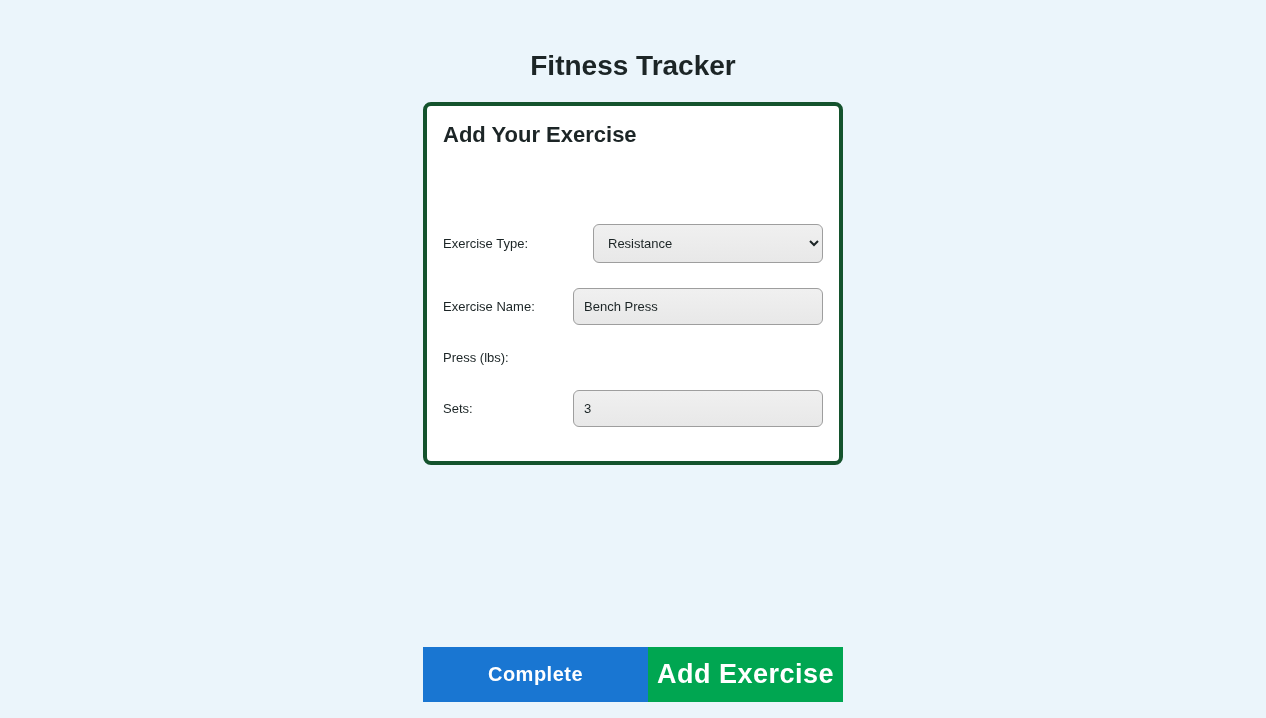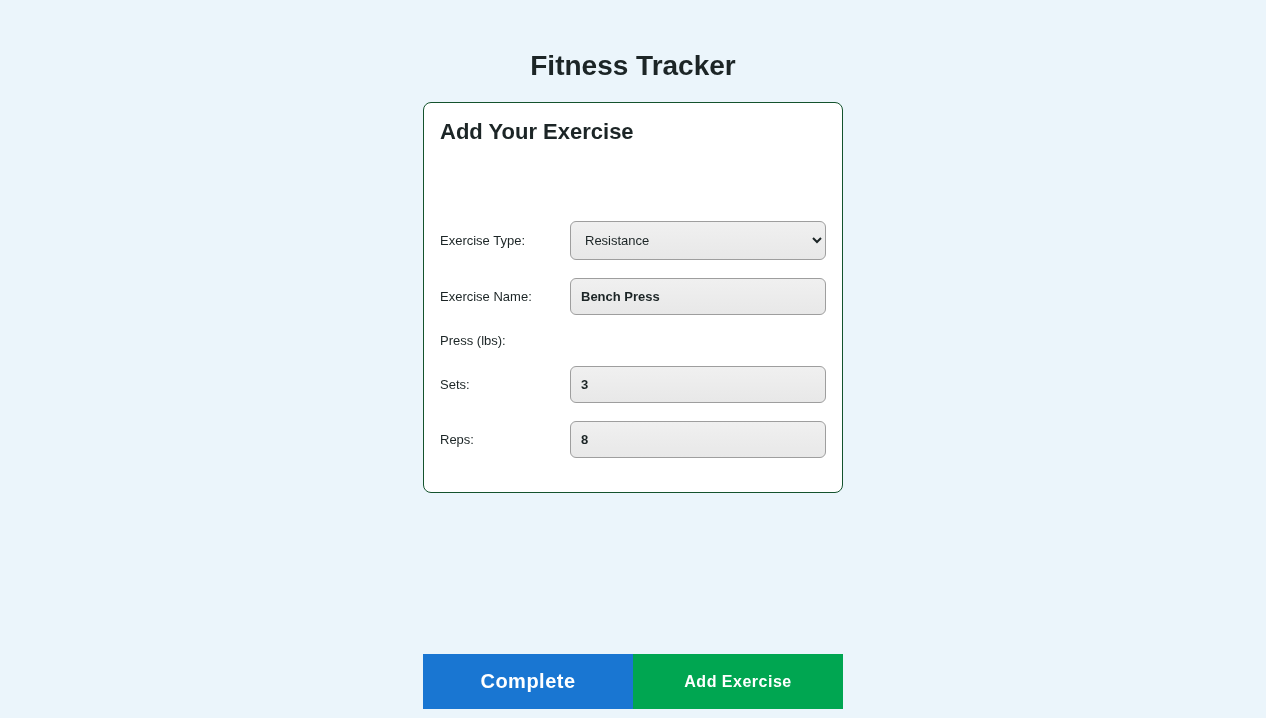--- a/index.html
+++ b/index.html
@@ -22,38 +22,38 @@
     .app-title {
       font-size: 28px;
       font-weight: bold;
       color: #1c2526;
       margin-bottom: 20px;
       text-align: left;
     }
 
     .form-card {
       background: #fff;
-      border: 1px solid #14532d;
+      border: 4px solid #14532d;
       border-radius: 8px;
       width: 420px;
       padding: 16px;
       position: relative;
     }
 
     .form-card-title {
       font-size: 22px;
       font-weight: bold;
       color: #1c2526;
       margin-bottom: 16px;
     }
 
     .form-fields {
       display: flex;
       flex-direction: column;
-      gap: 0px;
+      gap: 7px;
       padding-top: 10px;
     }
 
     .form-row {
       display: flex;
       align-items: center;
       margin-bottom: 18px;
     }
 
     .form-label {
@@ -66,43 +66,43 @@
 
     .form-input {
       flex: 1;
       padding: 10px;
       font-size: 13px;
       border: 1px solid #9e9e9e;
       border-radius: 6px;
       background: linear-gradient(to bottom, #f0f0f0, #e8e8e8);
       color: #1c2526;
       outline: none;
-      font-weight: bold;
     }
 
     .form-select {
       flex: 1;
       padding: 10px;
       font-size: 13px;
       border: 1px solid #9e9e9e;
       border-radius: 6px;
       background: linear-gradient(to bottom, #f0f0f0, #e8e8e8);
       color: #1c2526;
       outline: none;
       appearance: auto;
+      margin-left: 20px;
     }
 
     .spacer {
       height: 50px;
     }
 
     .button-row {
       display: flex;
       position: fixed;
-      bottom: 9px;
+      bottom: 16px;
       left: 50%;
       transform: translateX(-50%);
       width: 420px;
     }
 
     .btn-complete {
       flex: 1;
       background-color: #1976D2;
       color: #fff;
       border: none;
@@ -111,22 +111,22 @@
       font-weight: bold;
       cursor: pointer;
       letter-spacing: 0.5px;
     }
 
     .btn-add {
       flex: 1;
       background-color: #00A651;
       color: #fff;
       border: none;
-      padding: 16px;
-      font-size: 16px;
+      padding: 1px;
+      font-size: 27px;
       font-weight: bold;
       cursor: pointer;
       letter-spacing: 0.5px;
     }
   </style>
 </head>
 <body>
 
 <h1 class="app-title">Fitness Tracker</h1>
 
@@ -154,24 +154,20 @@
 
     <div class="form-row">
       <label class="form-label">Press (lbs):</label>
     </div>
 
     <div class="form-row">
       <label class="form-label">Sets:</label>
       <input class="form-input" type="number" value="3" style="">
     </div>
 
-    <div class="form-row">
-      <label class="form-label">Reps:</label>
-      <input class="form-input" type="number" value="8" style="">
-    </div>
 
 
   </div>
 </div>
 
 <div class="button-row">
   <button class="btn-complete">Complete</button>
   <button class="btn-add">Add Exercise</button>
 </div>
 

